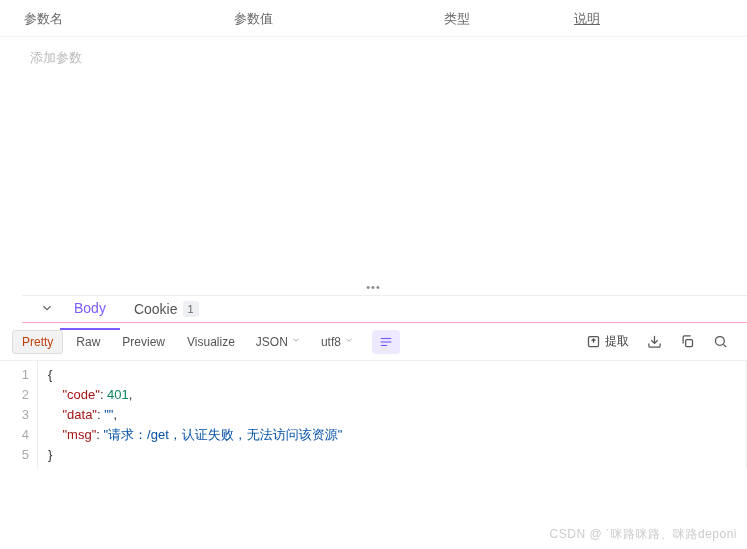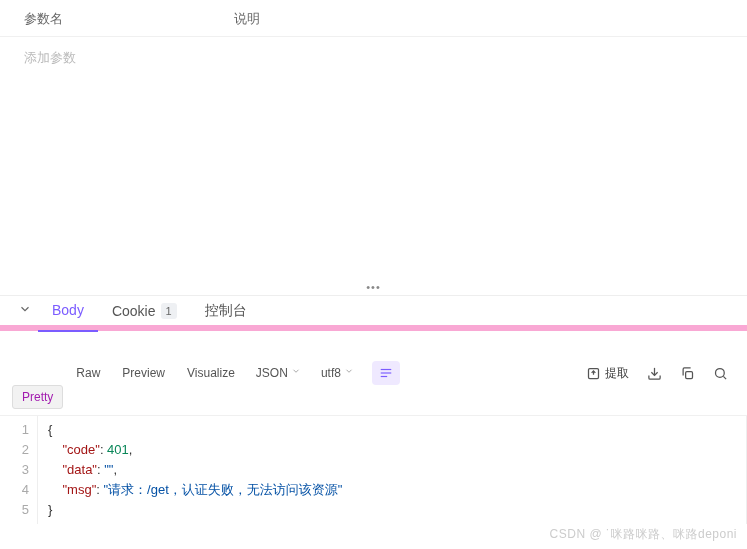--- a/index.html
+++ b/index.html
@@ -4,36 +4,36 @@
 <style>
 * { margin: 0; padding: 0; box-sizing: border-box; font-family: -apple-system, BlinkMacSystemFont, "Segoe UI", "PingFang SC", "Microsoft YaHei", sans-serif; }
 body { width: 747px; height: 549px; background: #fff; color: #333; font-size: 13px; overflow: hidden; position: relative; }
 
 .params-header { display: flex; padding: 10px 0 8px 24px; color: #666; font-size: 13px; border-bottom: 1px solid #f0f0f0; }
 .params-header > div:nth-child(1) { width: 210px; }
 .params-header > div:nth-child(2) { width: 210px; }
 .params-header > div:nth-child(3) { width: 130px; }
 .params-header > div:nth-child(4) { flex: 1; text-decoration: underline; }
 
-.add-param-row { padding: 12px 0 12px 24px; color: #bbb; font-size: 13px; }
+.add-param-row { padding: 12px 0 12px 30px; color: #bbb; font-size: 13px; }
 
 .spacer { height: 200px; }
 
 .dots { text-align: center; color: #888; letter-spacing: 1px; font-size: 11px; padding: 2px 0; }
 
-.response-tabs { display: flex; align-items: center; border-top: 1px solid #eee; border-bottom: 6px solid #f9a8d4; padding: 0 12px; height: 36px; }
+.response-tabs { display: flex; align-items: center; border-top: 1px solid #eee; border-bottom: 1px solid #f9a8d4; padding: 0 12px; height: 28px; margin-left: 22px; }
 .expand-icon { color: #666; font-size: 14px; padding: 0 6px; cursor: pointer; }
 .tab { padding: 0 14px; height: 42px; display: flex; align-items: center; cursor: pointer; color: #555; font-size: 14px; gap: 5px; }
 .tab.active { color: #7b5cff; border-bottom: 2px solid #7b5cff; font-weight: 500; }
 .badge { background: #eef0f3; color: #666; border-radius: 3px; padding: 0 5px; font-size: 11px; height: 16px; line-height: 16px; }
 .dot-green { width: 7px; height: 7px; background: #4CAF50; border-radius: 50%; display: inline-block; }
 
 .toolbar { display: flex; align-items: center; padding: 6px 12px; gap: 4px; border-bottom: 1px solid #f0f0f0; }
 .tool-btn { padding: 4px 9px; font-size: 12px; color: #555; cursor: pointer; border-radius: 3px; }
-.tool-btn.active { background: #f2f2f2; border: 1px solid #ddd; color: #a21caf; margin-top: 48px; }
+.tool-btn.active { background: #f2f2f2; border: 1px solid #ddd; color: #c2410c; }
 .tool-select { display: flex; gap: 3px; padding: 4px 8px; font-size: 12px; color: #555; cursor: pointer; }
 .tool-select svg { width: 10px; height: 10px; }
 .wrap-btn { background: #efe9ff; padding: 5px 7px; border-radius: 4px; color: #7b5cff; cursor: pointer; margin-left: 6px; display: flex; align-items: center; }
 .toolbar-spacer { flex: 1; }
 .tool-icon { padding: 4px 7px; cursor: pointer; color: #404040; display: flex; align-items: center; gap: 4px; font-size: 12px; }
 .tool-icon svg { width: 15px; height: 15px; stroke: #555; }
 
 .code-area { display: flex; font-family: Consolas, Monaco, monospace; font-size: 13px; }
 .gutter { width: 38px; background: #fff; border-right: 1px solid #eee; text-align: right; padding: 4px 8px 4px 0; color: #aaa; line-height: 20px; }
 .code-body { flex: 1; padding: 4px 10px; line-height: 20px; border-right: 1px solid #eee; }
@@ -45,20 +45,22 @@
 .str { color: #0451a5; }
 .punct { color: #333; }
 
 .watermark { position: absolute; bottom: 6px; right: 10px; color: #ccc; font-size: 12px; letter-spacing: 0.5px; margin-left: 32px; }
 </style>
 </head>
 <body>
 
 <div class="params-header">
   <div>参数名</div>
+  <div>参数值</div>
+  <div>类型</div>
   <div>说明</div>
 </div>
 
 <div class="add-param-row">添加参数</div>
 
 <div class="spacer"></div>
 
 <div class="dots">•••</div>
 
 <div class="response-tabs">
@@ -66,23 +68,20 @@
     <svg width="14" height="14" viewBox="0 0 24 24" fill="none" stroke="currentColor" stroke-width="2">
         <polyline points="6 9 12 15 18 9"></polyline>
       </svg>
   </span>
   <div class="tab active">
     <span>Body</span>
   </div>
   <div class="tab">
     <span>Cookie</span>
     <span class="badge">1</span>
-  </div>
-  <div class="tab">
-    <span>控制台</span>
   </div>
 </div>
 
 <div class="toolbar">
   <span class="tool-btn active">Pretty</span>
   <span class="tool-btn">Raw</span>
   <span class="tool-btn">Preview</span>
   <span class="tool-btn">Visualize</span>
   <span class="tool-select">
     <span>JSON</span>

